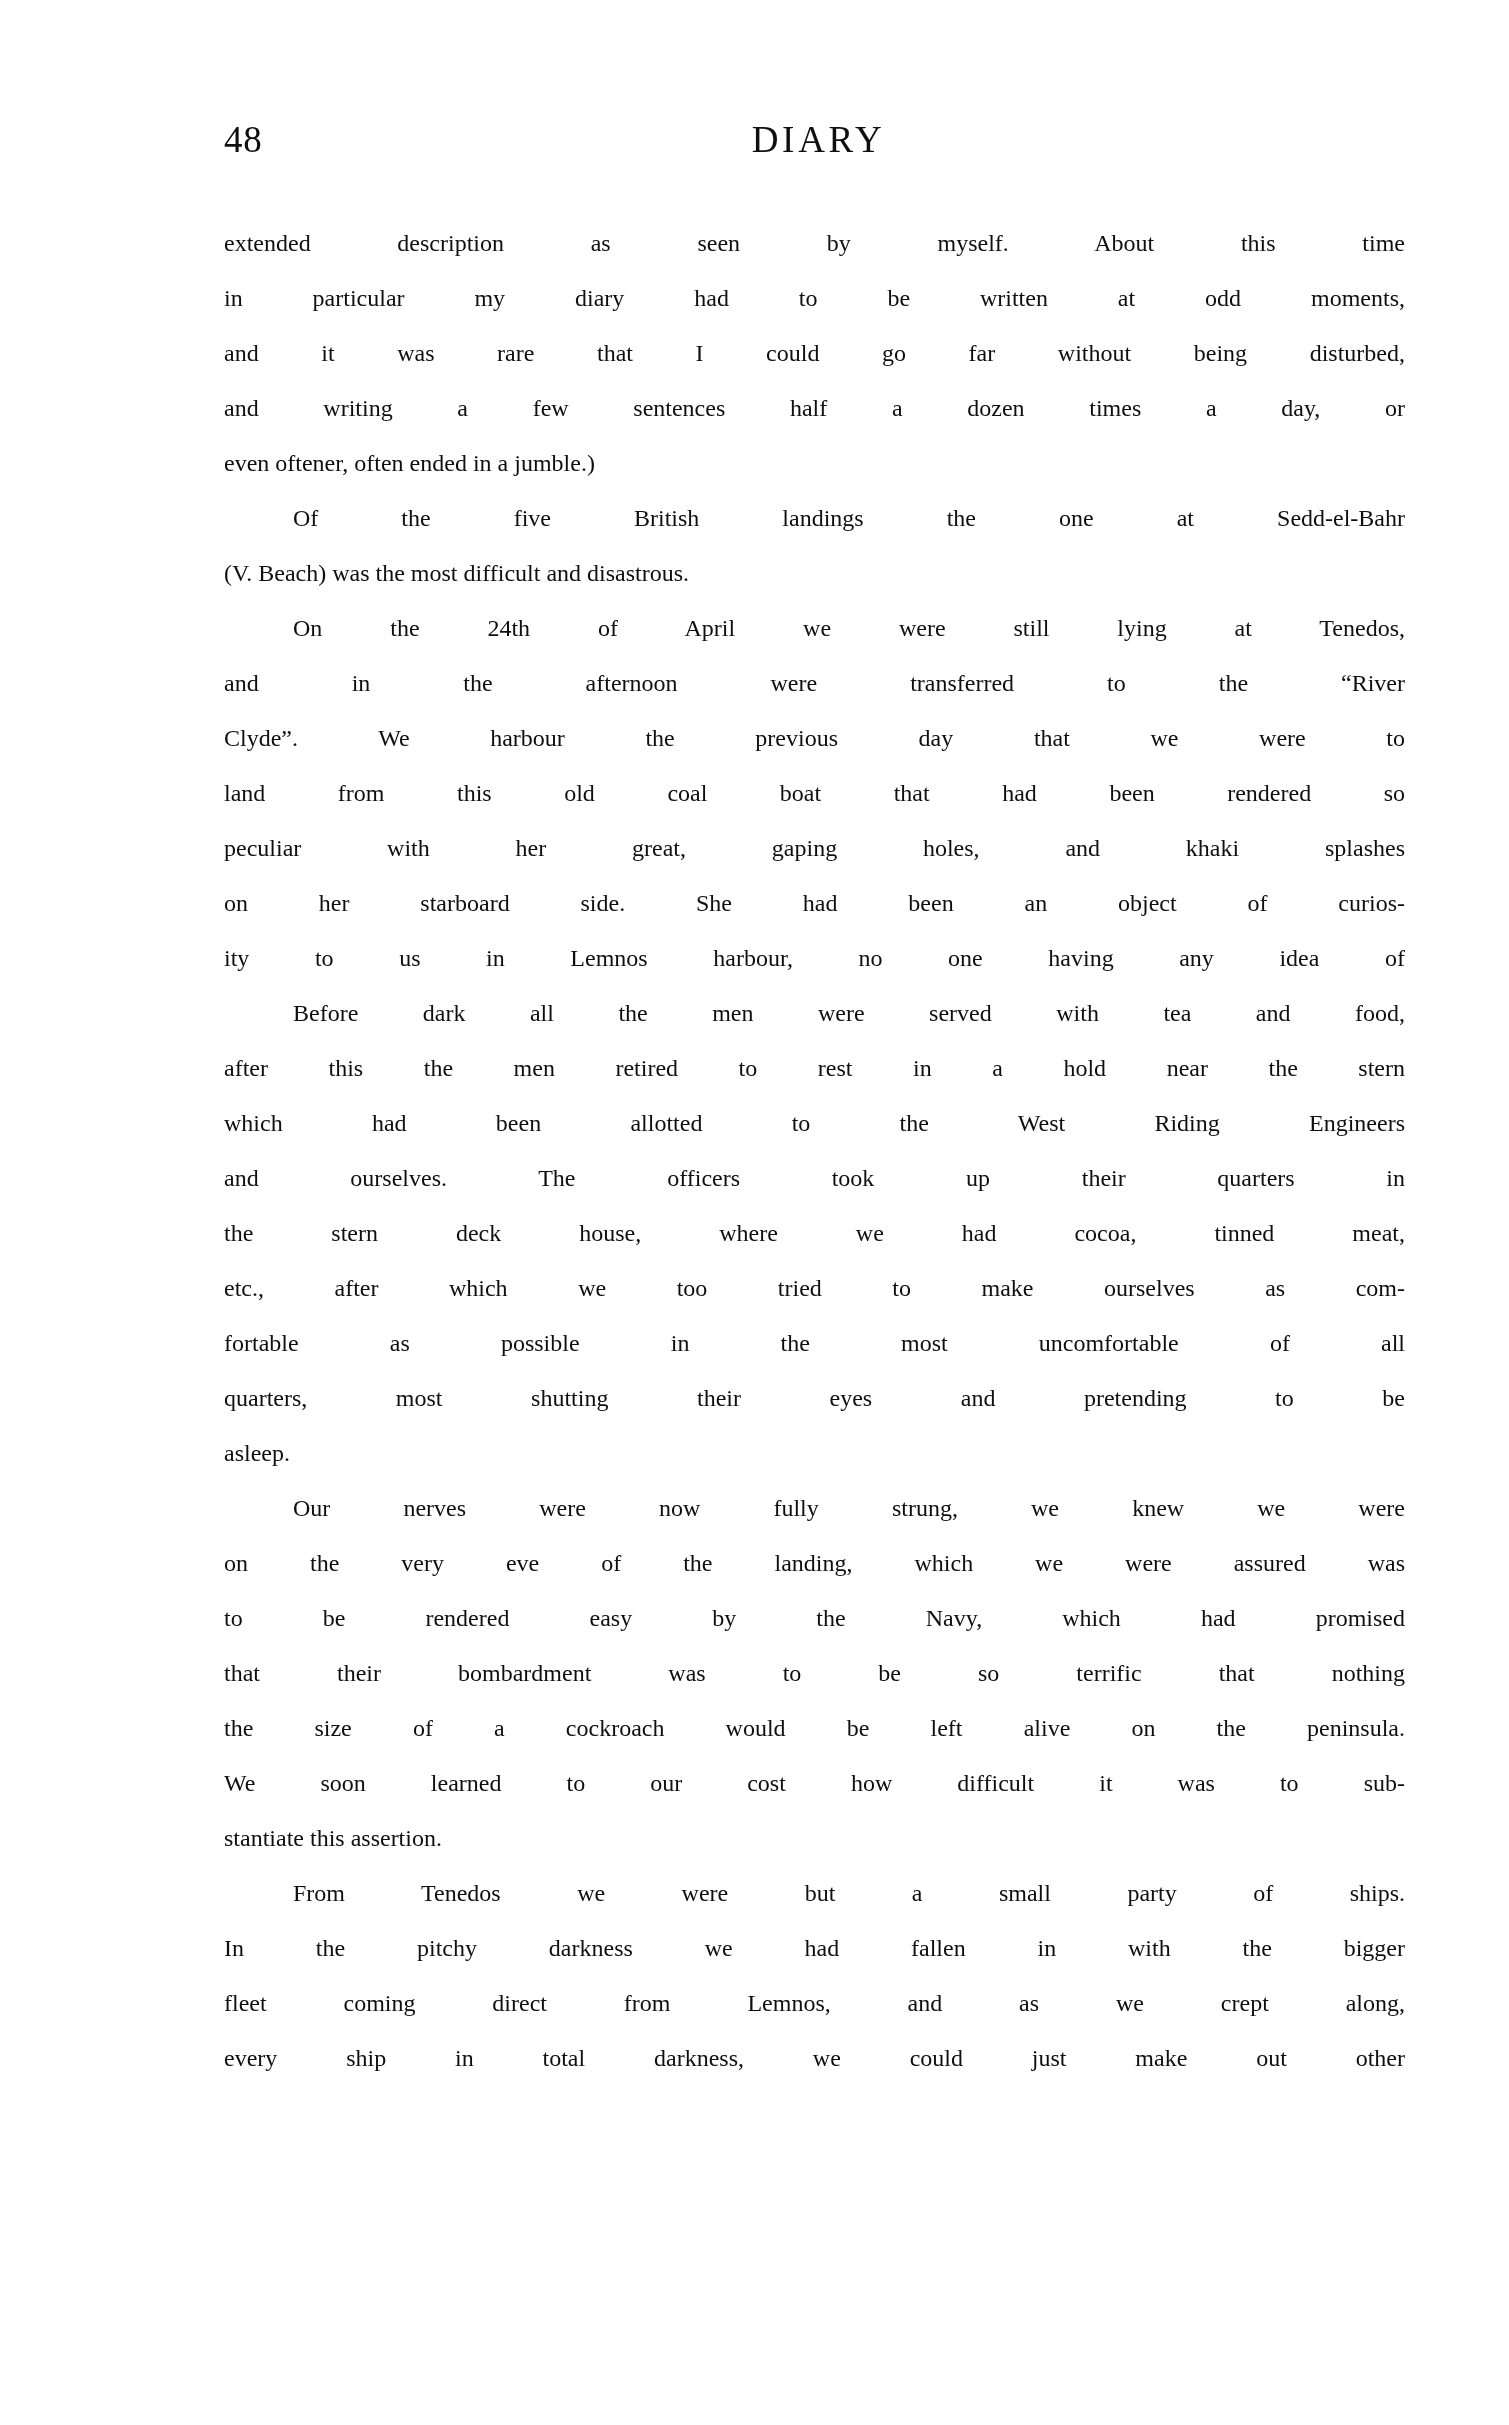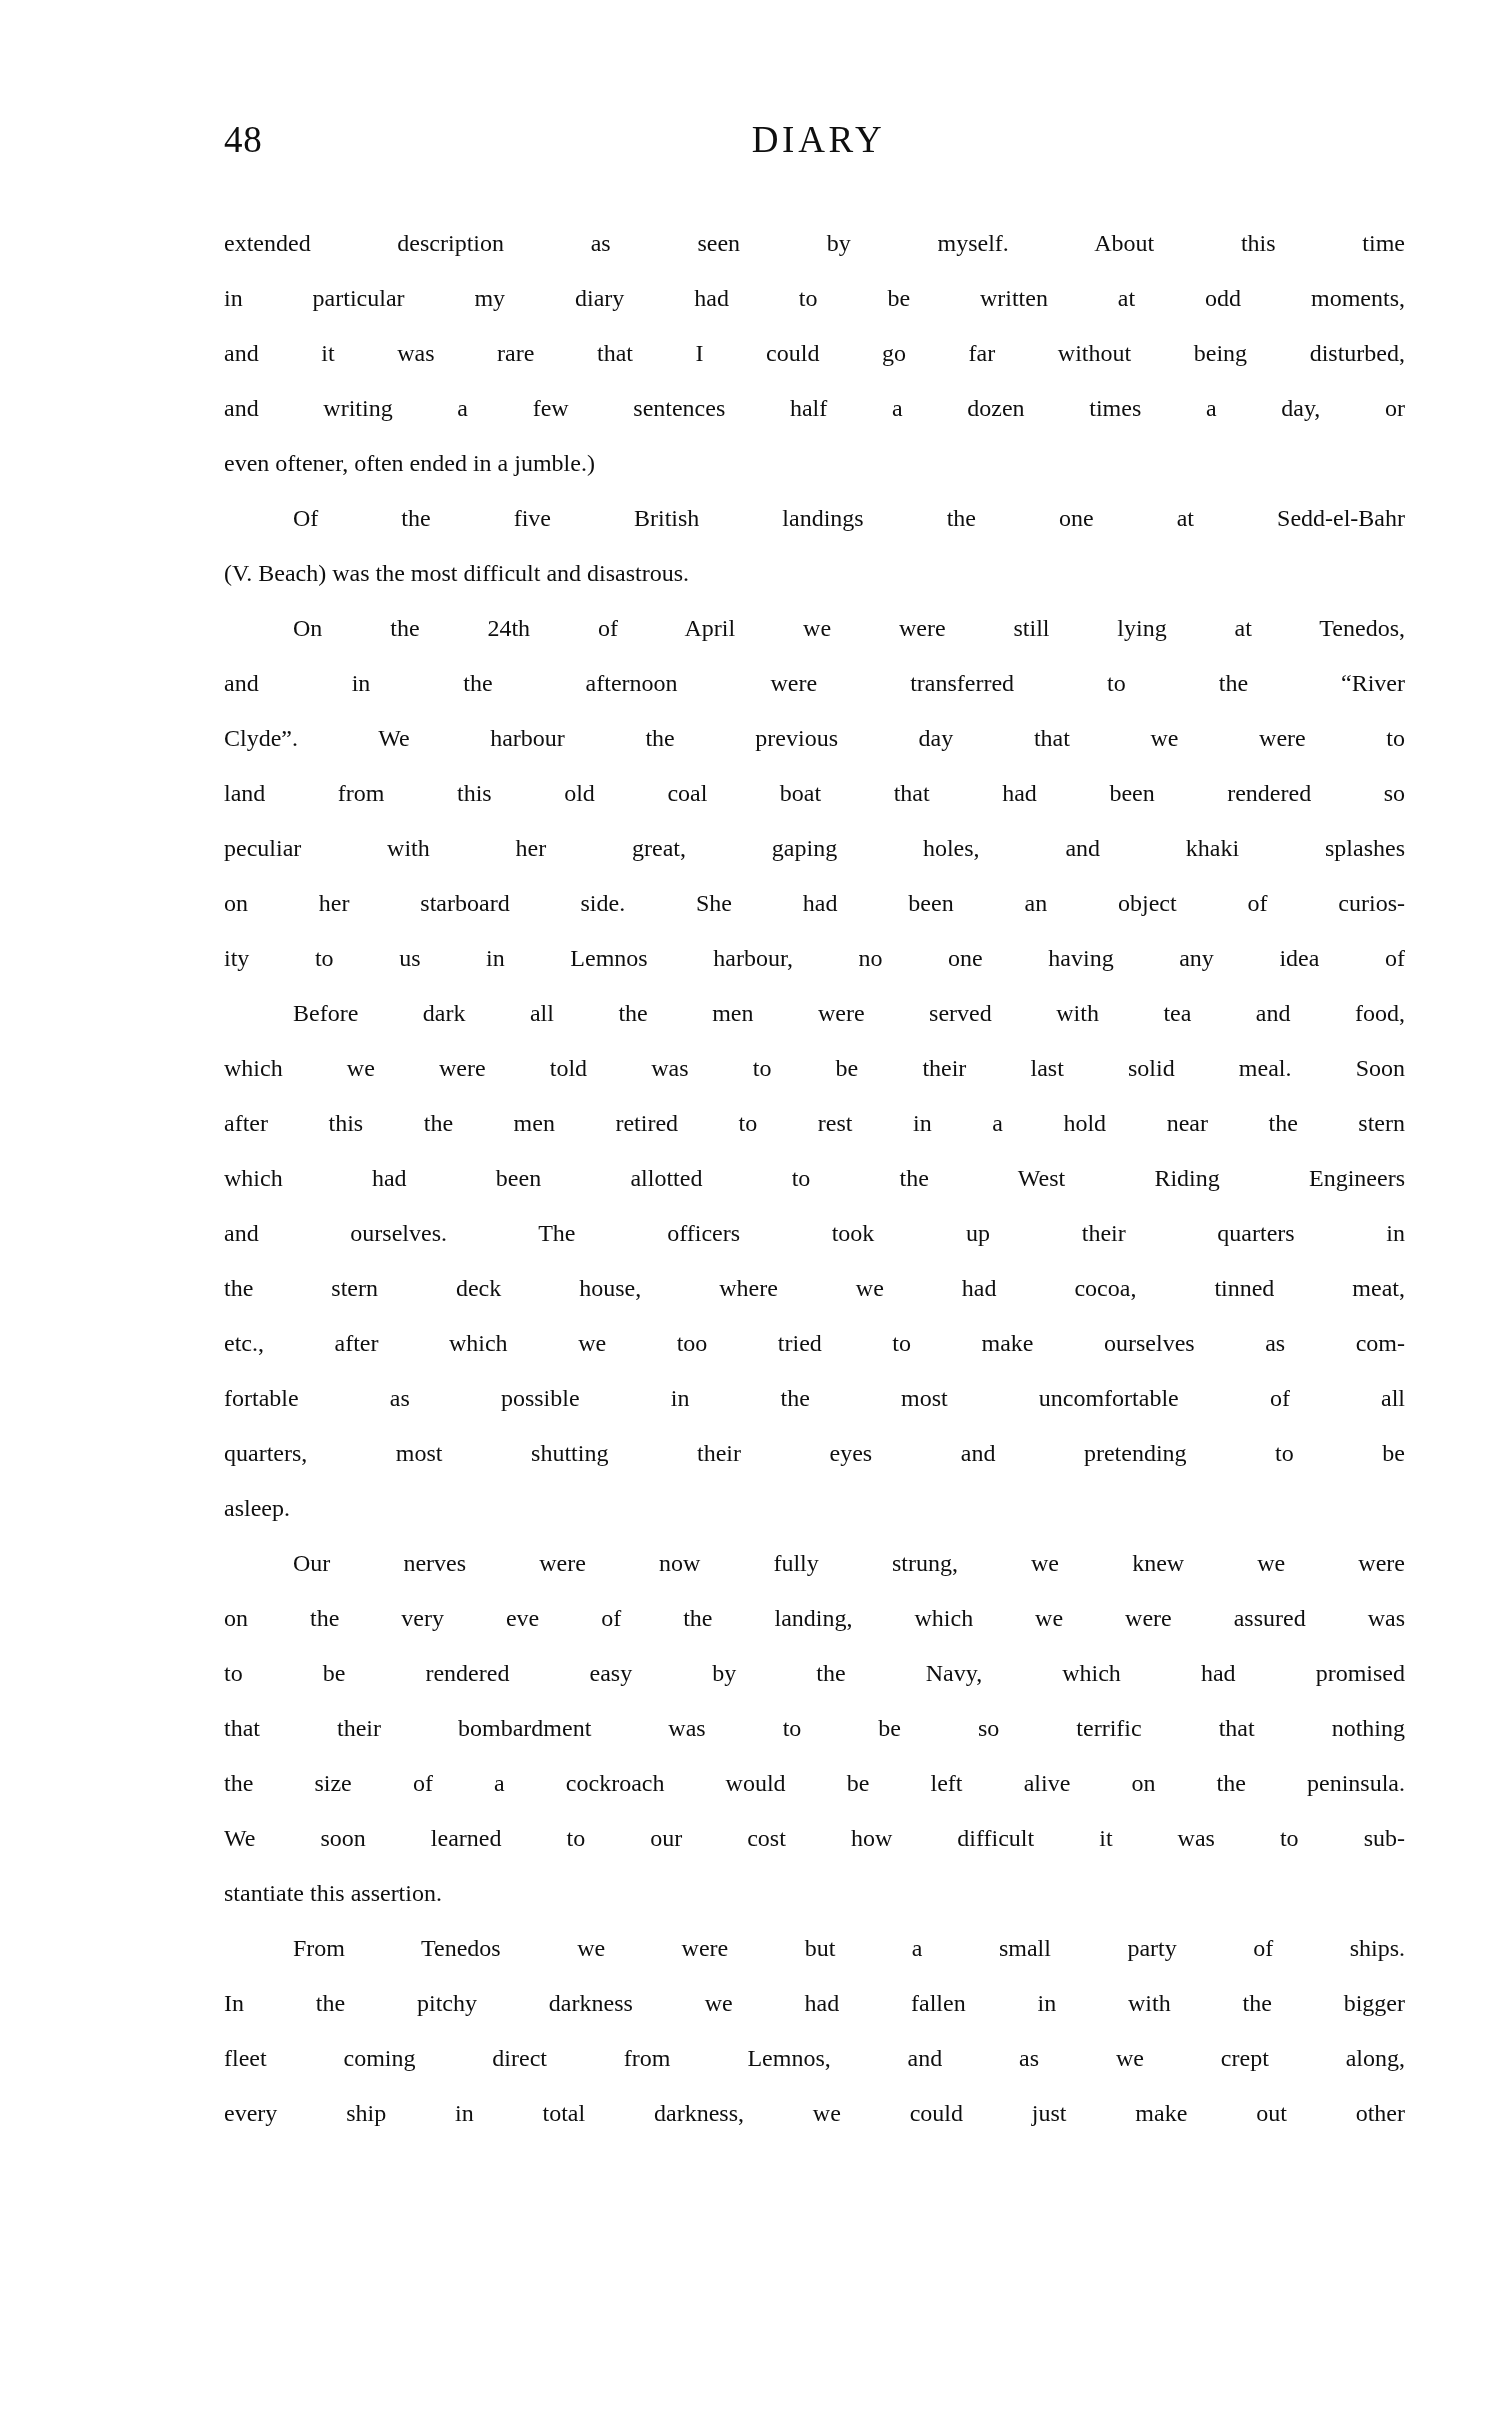--- a/index.html
+++ b/index.html
@@ -80,21 +80,20 @@
         <div class="line indent">On the 24th of April we were still lying at Tenedos,</div>
         <div class="line">and in the afternoon were transferred to the “River</div>
         <div class="line">Clyde”.  We harbour the previous day that we were to</div>
         <div class="line">land from this old coal boat that had been rendered so</div>
         <div class="line">peculiar with her great, gaping holes, and khaki splashes</div>
         <div class="line">on her starboard side.  She had been an object of curios-</div>
         <div class="line">ity to us in Lemnos harbour, no one having any idea of</div>
       </div>
       <div>
         <div class="line indent">Before dark all the men were served with tea and food,</div>
-        <div class="line">which we were told was to be their last solid meal.  Soon</div>
         <div class="line">after this the men retired to rest in a hold near the stern</div>
         <div class="line">which had been allotted to the West Riding Engineers</div>
         <div class="line">and ourselves.  The officers took up their quarters in</div>
         <div class="line">the stern deck house, where we had cocoa, tinned meat,</div>
         <div class="line">etc., after which we too tried to make ourselves as com-</div>
         <div class="line">fortable as possible in the most uncomfortable of all</div>
         <div class="line">quarters, most shutting their eyes and pretending to be</div>
         <div class="line last">asleep.</div>
       </div>
       <div>

